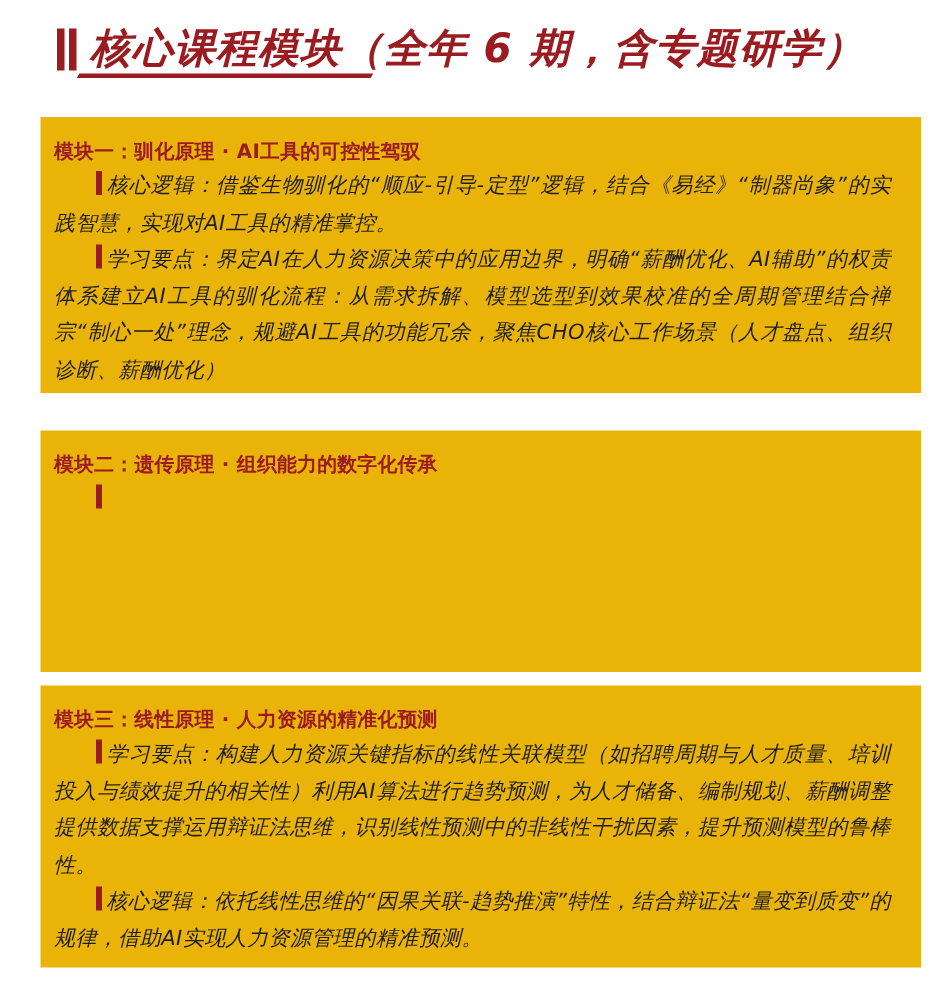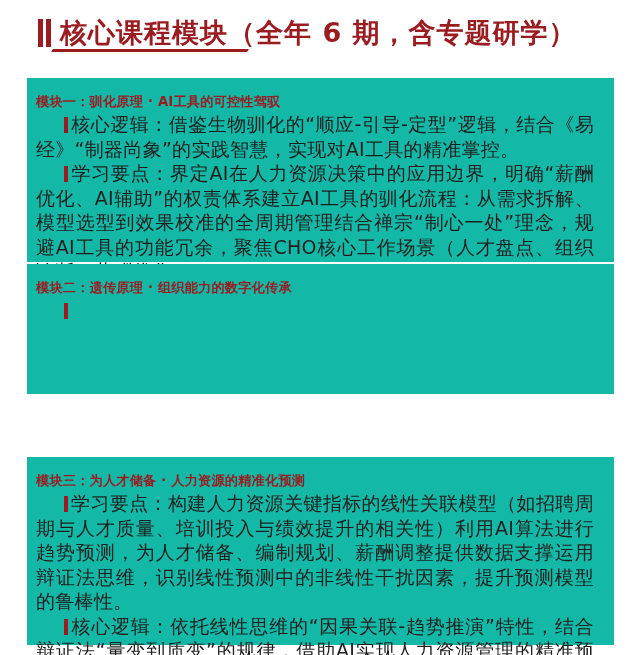--- a/index.html
+++ b/index.html
@@ -3,49 +3,49 @@
 <meta charset="utf-8">
 <style>
   html, body { margin:0; padding:0; background:#ffffff; }
   body { width:630px; height:655px; position:relative; overflow:hidden;
          font-family:"DejaVu Sans", "Liberation Sans", sans-serif; }
   .title-wrap { position:absolute; left:38px; top:15px; height:40px; width:560px; }
   .title-bar { position:absolute; top:4px; width:5px; height:28px; background:#9b1c20; }
   .title-bar.b1 { left:0; }
   .title-bar.b2 { left:8px; }
   .title-text { position:absolute; left:22px; top:0; font-size:27px; font-weight:bold;
-                color:#9b1c20; letter-spacing:1px; white-space:nowrap; line-height:36px; }
+                font-style:italic; color:#9b1c20; letter-spacing:1px; white-space:nowrap; line-height:36px; }
   .title-underline { position:absolute; left:14px; top:34px; width:196px; height:3px;
                      background:#9b1c20; transform:skewX(-30deg); }
-  .module { position:absolute; left:27px; width:587px; background:#14b8a6; box-sizing:border-box;
+  .module { position:absolute; left:27px; width:587px; background:#eab308; box-sizing:border-box;
             padding:8px 20px 8px 9px; }
   .module-heading { color:#9b1c20; font-weight:bold; font-size:13.2px; line-height:20px; margin-top:6px;
                     white-space:nowrap; letter-spacing:0.2px; }
-  .para { font-size:19px; line-height:24.5px; color:#1e1e1e; text-indent:28px; text-align:justify;
-          letter-spacing:0.3px; position:relative; margin:0; }
+  .para { font-size:14px; line-height:24.5px; color:#1e1e1e; text-indent:28px; text-align:justify;
+          letter-spacing:0.3px; position:relative; margin:0;font-style:italic; }
   .mark { display:inline-block; width:4px; height:16px; background:#9b1c20; vertical-align:-2px; margin-right:3px; text-indent:0; }
 </style>
 </head>
 <body>
 
 <div class="title-wrap">
   <div class="title-bar b1"></div>
   <div class="title-bar b2"></div>
   <div class="title-text">核心课程模块（全年 6 期，含专题研学）</div>
   <div class="title-underline"></div>
 </div>
 
 <div class="module" style="top:78px;height:184px;">
   <div class="module-heading">模块一：驯化原理 · AI工具的可控性驾驭</div>
   <p class="para"><span class="mark"></span><span>核心逻辑：借鉴生物驯化的“顺应-引导-定型”逻辑，结合《易经》“制器尚象”的实践智慧，实现对AI工具的精准掌控。</span></p>
   <p class="para"><span class="mark"></span><span>学习要点：界定AI在人力资源决策中的应用边界，明确“薪酬优化、AI辅助”的权责体系建立AI工具的驯化流程：从需求拆解、模型选型到效果校准的全周期管理结合禅宗“制心一处”理念，规避AI工具的功能冗余，聚焦CHO核心工作场景（人才盘点、组织诊断、薪酬优化）</span></p>
 </div>
 
-<div class="module" style="top:264px;height:130px;">
+<div class="module" style="top:287px;height:161px;">
   <div class="module-heading">模块二：遗传原理 · 组织能力的数字化传承</div>
   <p class="para"><span class="mark"></span></p>
 </div>
 
 <div class="module" style="top:457px;height:188px;">
-  <div class="module-heading">模块三：为人才储备 · 人力资源的精准化预测</div>
+  <div class="module-heading">模块三：线性原理 · 人力资源的精准化预测</div>
   <p class="para"><span class="mark"></span><span>学习要点：构建人力资源关键指标的线性关联模型（如招聘周期与人才质量、培训投入与绩效提升的相关性）利用AI算法进行趋势预测，为人才储备、编制规划、薪酬调整提供数据支撑运用辩证法思维，识别线性预测中的非线性干扰因素，提升预测模型的鲁棒性。</span></p>
   <p class="para"><span class="mark"></span><span>核心逻辑：依托线性思维的“因果关联-趋势推演”特性，结合辩证法“量变到质变”的规律，借助AI实现人力资源管理的精准预测。</span></p>
 </div>
 
 </body></html>

